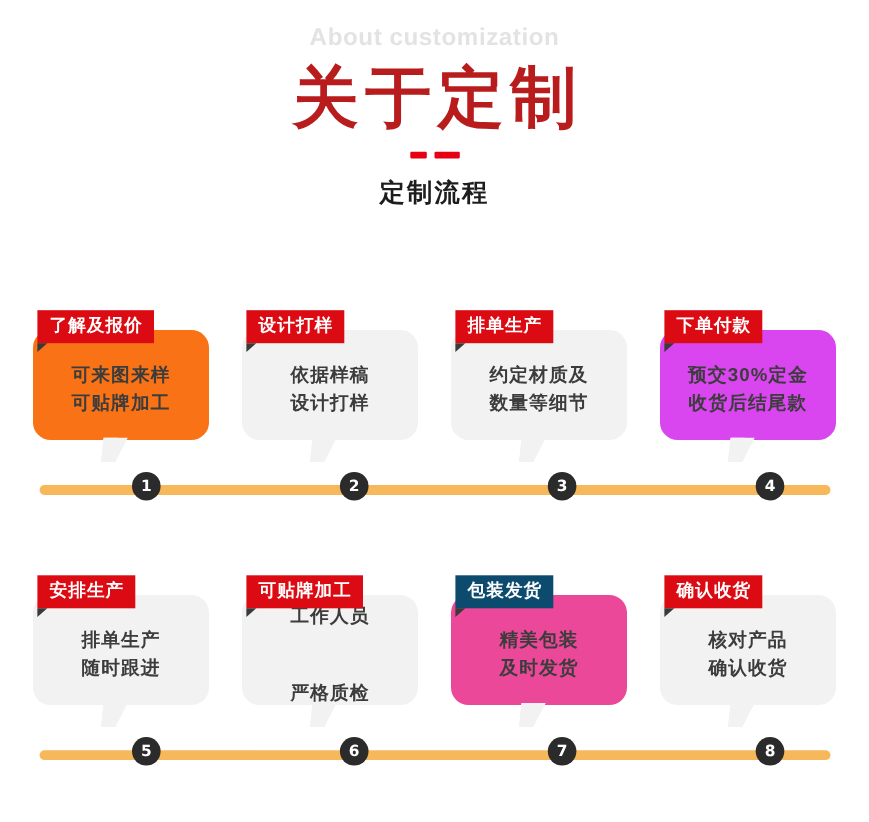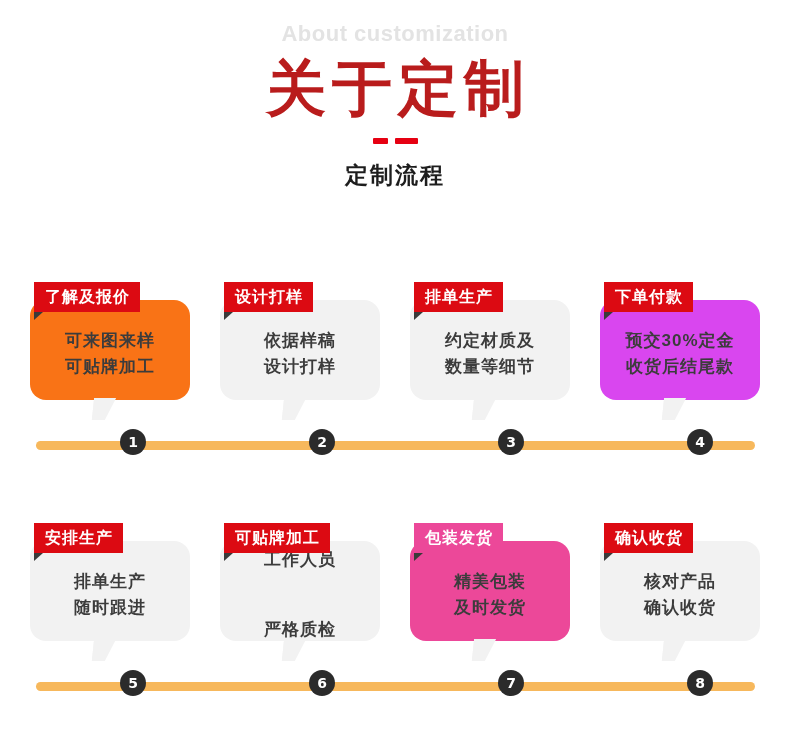--- a/index.html
+++ b/index.html
@@ -252,21 +252,21 @@
       </div>
     </div>
     <div class="card">
       <div class="card-tag" style="background: rgb(220, 10, 18);">可贴牌加工</div>
       <div class="card-body" style="background: rgb(242, 242, 242); gap: 44px;">
         <div class="card-line">工作人员</div>
         <div class="card-line">严格质检</div>
       </div>
     </div>
     <div class="card">
-      <div class="card-tag" style="background: #ec4899;">包装发货</div>
+      <div class="card-tag" style="background: #0c4a6e;">包装发货</div>
       <div class="card-body" style="background: #ec4899;">
         <div class="card-line">精美包装</div>
         <div class="card-line">及时发货</div>
       </div>
     </div>
     <div class="card">
       <div class="card-tag" style="background: rgb(220, 10, 18);">确认收货</div>
       <div class="card-body" style="background: rgb(242, 242, 242);">
         <div class="card-line">核对产品</div>
         <div class="card-line">确认收货</div>

